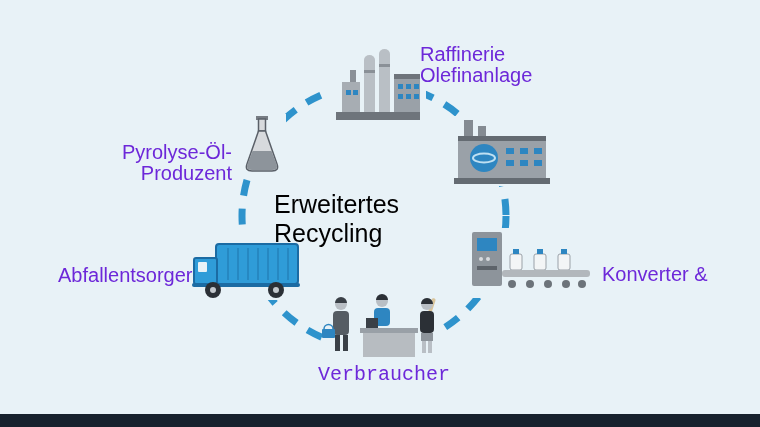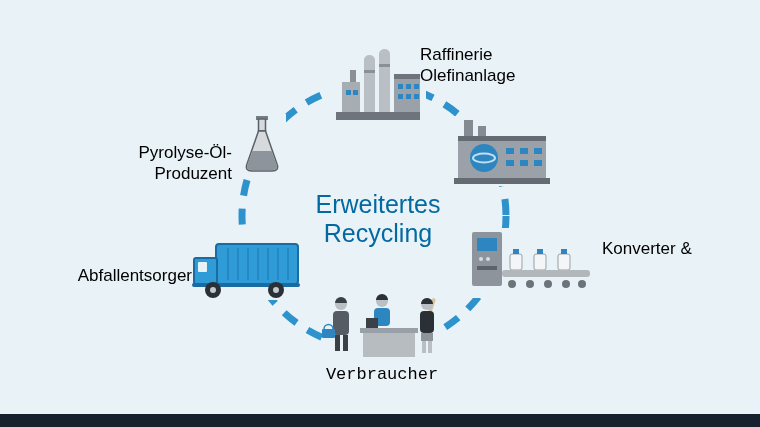--- a/index.html
+++ b/index.html
@@ -5,29 +5,29 @@
   html,body{margin:0;padding:0;}
   body{font-family:"Liberation Sans",sans-serif;}
   .canvas{
     position:relative;width:760px;height:427px;overflow:hidden;
     background:#e8f2f7;
   }
   .cycle-svg{position:absolute;left:0;top:0;width:760px;height:427px;}
   .node-icon{position:absolute;background:#e8f2f7;}
   .node-icon svg{display:block;width:100%;height:100%;}
   .label{
-    position:absolute;color:#000000;font-size:17px;line-height:21px;
+    position:absolute;color:#6d28d9;font-size:20px;line-height:21px;
     white-space:nowrap;
   }
   .label span{display:block;}
   .label.align-right{text-align:right;margin-top:8px;}
   .label.align-center{text-align:center;}
   .cycle-title{
-    position:absolute;left:274px;top:190px;width:208px;text-align:center;
-    color:#0369a1;font-size:25px;line-height:29px;font-weight:400;
+    position:absolute;left:274px;top:190px;width:208px;text-align:left;
+    color:#000000;font-size:25px;line-height:29px;font-weight:400;
   }
   .cycle-title span{display:block;}
   .footer-bar{
     position:absolute;left:0;bottom:0;width:760px;height:13px;background:#17212d;
   }
 </style>
 </head>
 <body>
 
 <div class="canvas">
@@ -154,21 +154,21 @@
   </div>
 
   <div class="label" style="left:420px;top:44px;">
     <span>Raffinerie</span>
     <span>Olefinanlage</span>
   </div>
 
   <div class="label" style="left:556px;top:126px;">
   </div>
 
-  <div class="label" style="left:602px;top:238px;">
+  <div class="label" style="left:602px;top:264px;">
     <span>Konverter &amp;</span>
   </div>
 
   <div class="label align-center" style="left:318px;top:364px;width:128px;font-family:Liberation Mono, monospace;">
     <span>Verbraucher</span>
   </div>
 
   <div class="label align-right" style="left:58px;top:257px;width:134px;">
     <span>Abfallentsorger</span>
   </div>

